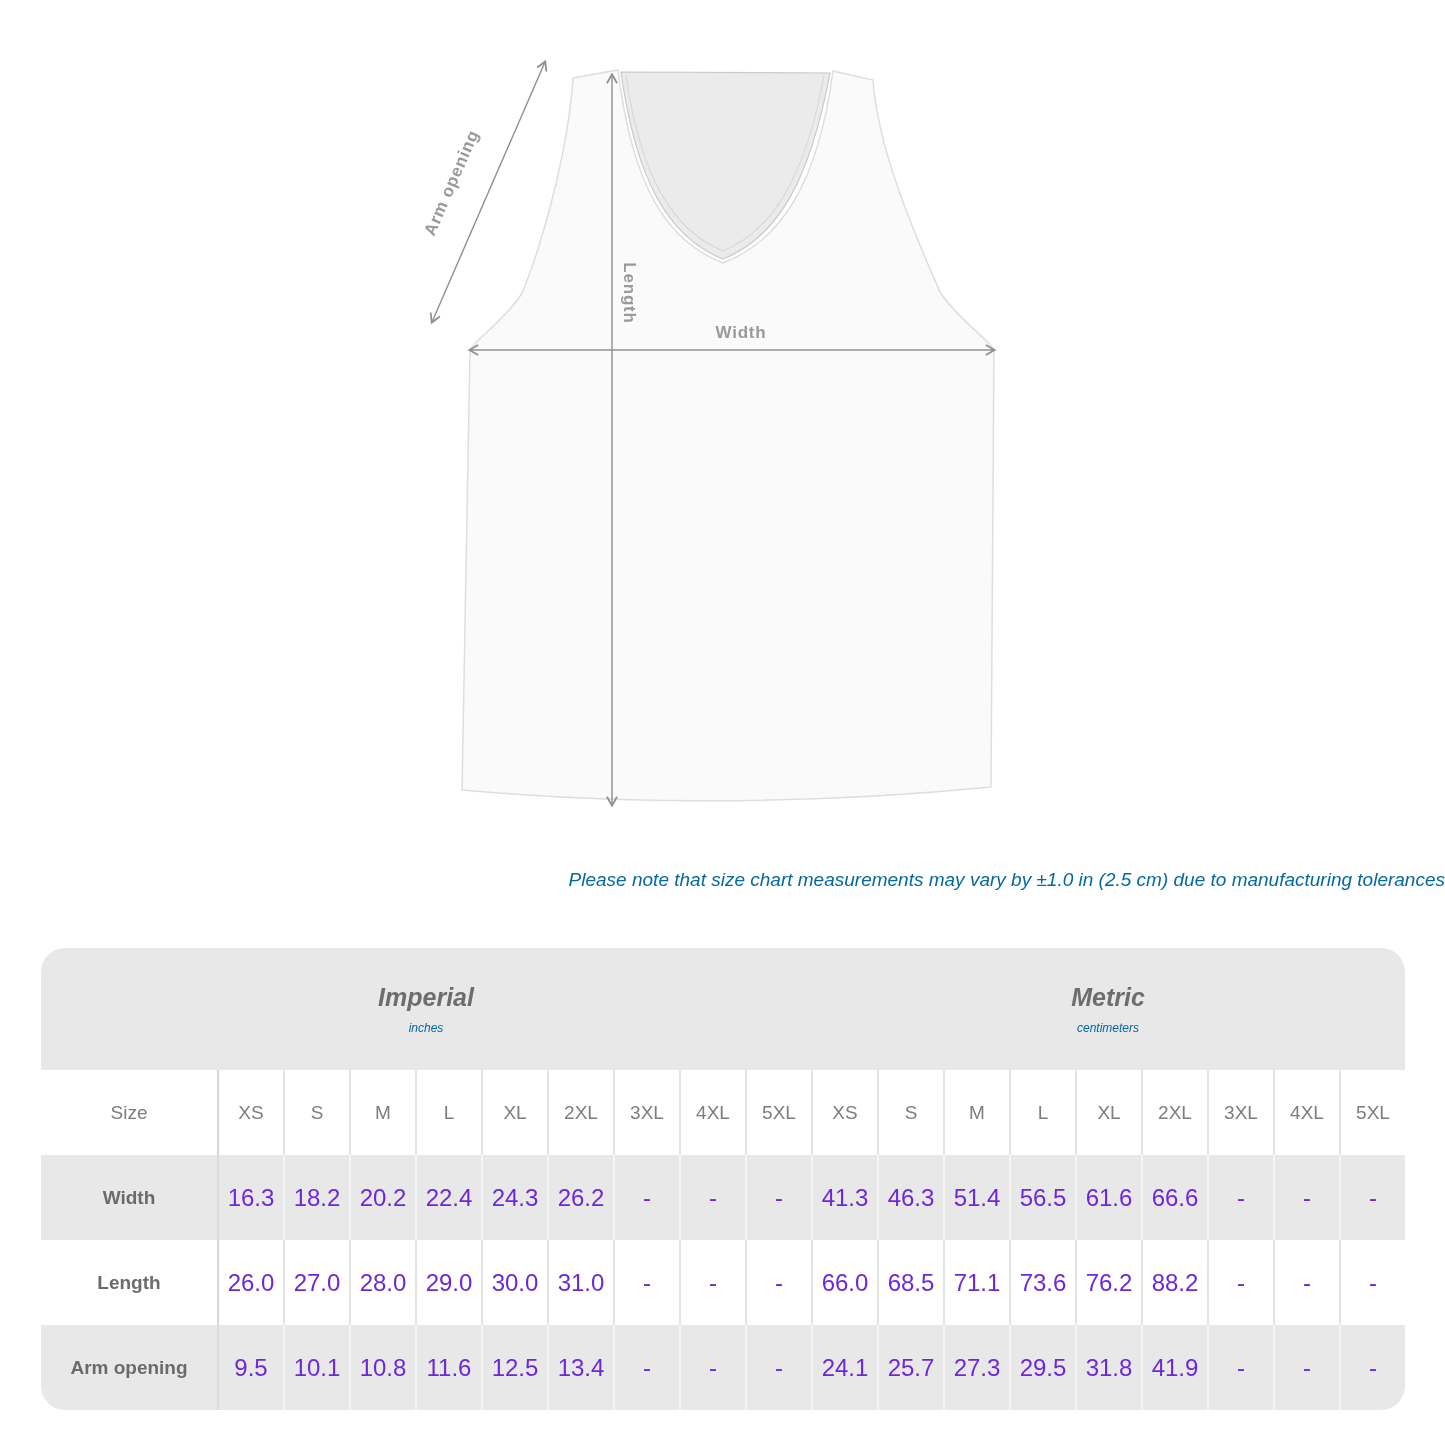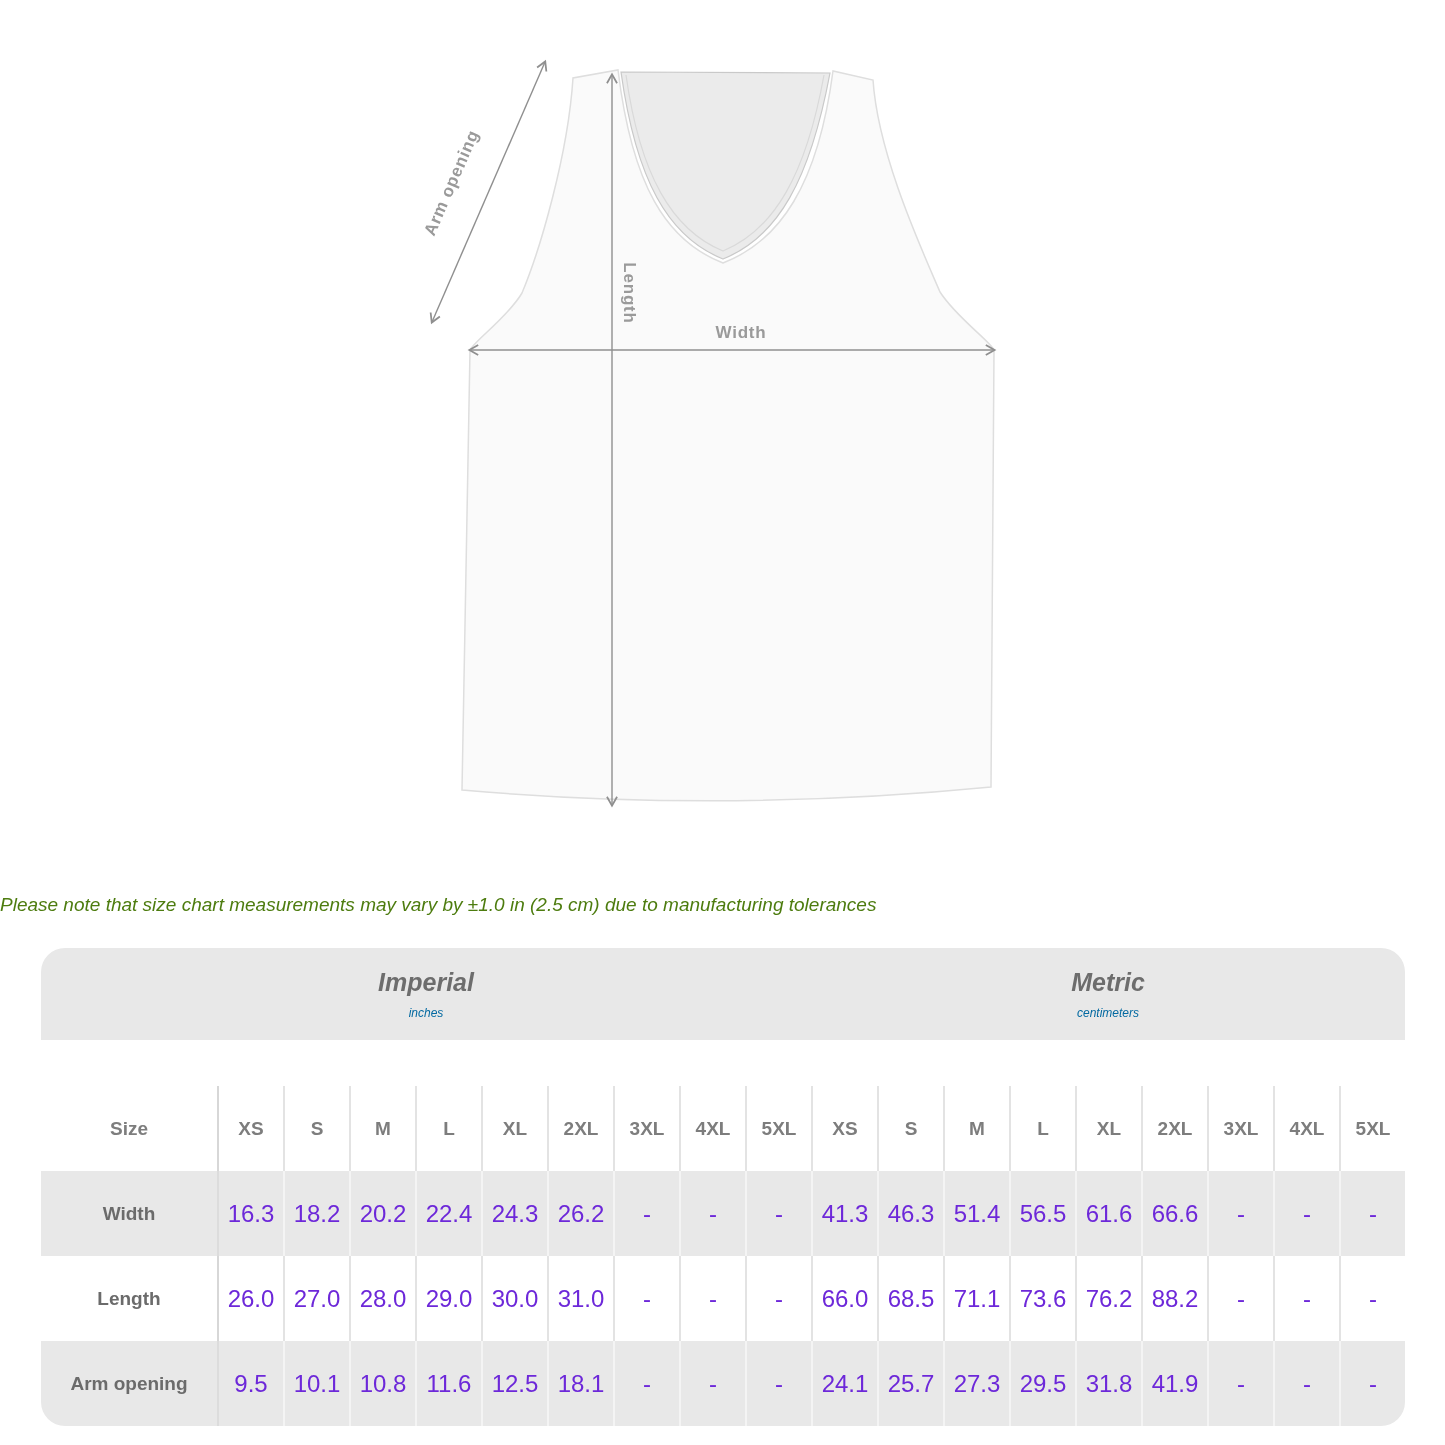--- a/index.html
+++ b/index.html
@@ -11,37 +11,37 @@
   .diagram svg{position:absolute;left:0;top:0;}
   .dlabel{position:absolute;font-weight:bold;font-size:17px;color:#9a9a9a;
           letter-spacing:0.8px;white-space:nowrap;}
   .dlabel.arm{left:42px;top:138px;transform:translate(-50%,-50%) rotate(-66.5deg);}
   .dlabel.len{left:219px;top:248px;transform:translate(-50%,-50%) rotate(90deg);}
   .dlabel.wid{left:331px;top:288px;transform:translate(-50%,-50%);}
 
   
   .chart-title{position:absolute;left:0;top:850px;width:100%;text-align:center;
                font-size:31px;font-weight:bold;color:#3a3a3a;}
-  .chart-note{position:absolute;left:0;top:894px;width:100%;text-align:left;
-              font-style:italic;font-size:19px;color:#4d7c0f;}
+  .chart-note{position:absolute;left:0;top:869px;width:100%;text-align:right;
+              font-style:italic;font-size:19px;color:#0369a1;}
 
   
   .size-table{position:absolute;left:41px;top:948px;width:1364px;
               border-radius:24px;overflow:hidden;
               display:grid;grid-template-columns:176px repeat(18,1fr);}
-  .band{height:92px;background:#e8e8e8;display:flex;flex-direction:column;
+  .band{height:122px;background:#e8e8e8;display:flex;flex-direction:column;
         align-items:center;justify-content:center;gap:9px;}
   .band.imp{grid-column:1/11;}
   .band.met{grid-column:11/20;}
   .band-title{font-size:25px;font-weight:bold;font-style:italic;color:#6d6d6d;}
   .band-sub{font-size:12px;font-style:italic;color:#0369a1;}
 
   .cell{height:85px;display:flex;align-items:center;justify-content:center;
         background:#ffffff;box-sizing:border-box;}
-  .hcell{font-size:19px;font-weight:bold;color:#7d7d7d;margin-top:46px;}
+  .hcell{font-size:19px;font-weight:normal;color:#7d7d7d;}
   .rlabel{font-size:19px;font-weight:bold;color:#6b6b6b;}
   .val{font-size:24px;color:#6d28d9;}
   .sep{border-left:2px solid #e3e3e3;}
   .sep-strong{border-left:2px solid #d7d7d7;}
   .rg{background:#e8e8e8;}
   .rg.sep{border-left-color:#f4f4f4;}
   .rg.sep-strong{border-left-color:#dcdcdc;}
 </style>
 </head>
 <body>
@@ -158,21 +158,21 @@
     <div class="cell val sep">-</div>
     <div class="cell val sep">-</div>
     <div class="cell val sep">-</div>
 
     <div class="cell rlabel rg">Arm opening</div>
     <div class="cell val rg sep sep-strong">9.5</div>
     <div class="cell val rg sep">10.1</div>
     <div class="cell val rg sep">10.8</div>
     <div class="cell val rg sep">11.6</div>
     <div class="cell val rg sep">12.5</div>
-    <div class="cell val rg sep">18.1</div>
+    <div class="cell val rg sep">13.4</div>
     <div class="cell val rg sep">-</div>
     <div class="cell val rg sep">-</div>
     <div class="cell val rg sep">-</div>
     <div class="cell val rg sep">24.1</div>
     <div class="cell val rg sep">25.7</div>
     <div class="cell val rg sep">27.3</div>
     <div class="cell val rg sep">29.5</div>
     <div class="cell val rg sep">31.8</div>
     <div class="cell val rg sep">41.9</div>
     <div class="cell val rg sep">-</div>

